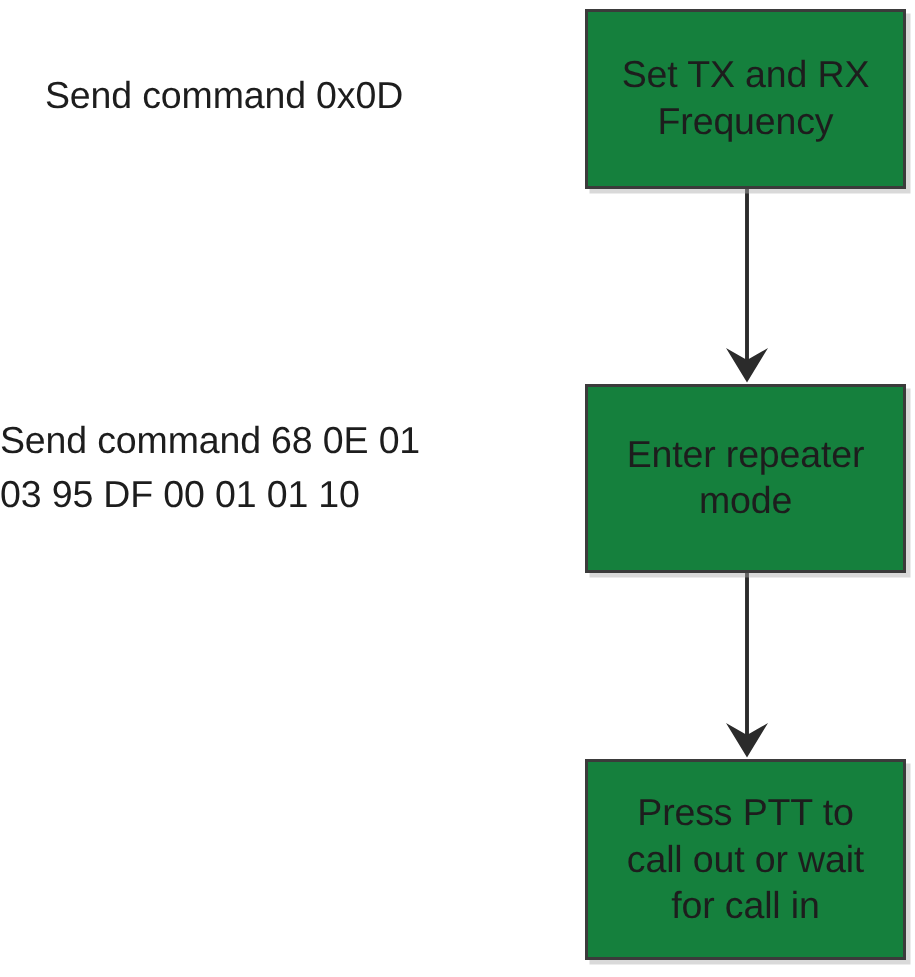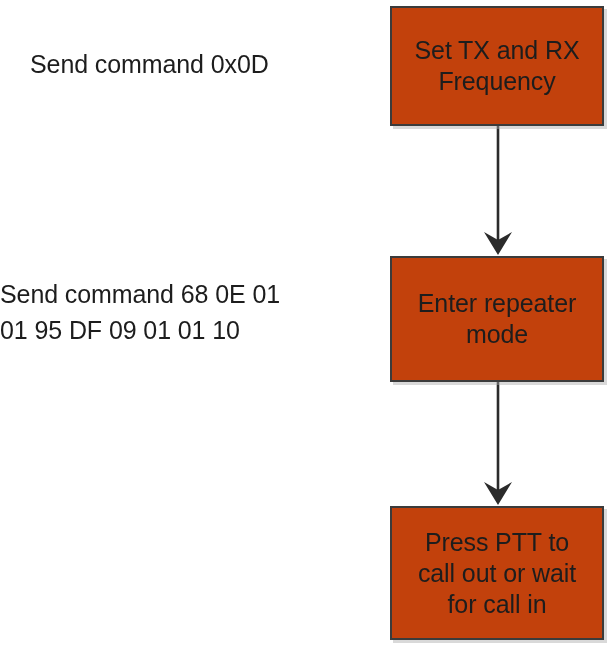--- a/index.html
+++ b/index.html
@@ -13,21 +13,21 @@
     height: 651px;
     background: #ffffff;
     overflow: hidden;
     font-family: "Liberation Sans", sans-serif;
   }
 
   
   .node {
     position: absolute;
     box-sizing: border-box;
-    background: #c2410c;
+    background: #15803d;
     border: 2px solid #3b3b3b;
     box-shadow: 3px 3px 0 0 rgba(170,170,170,0.45);
     display: flex;
     align-items: center;
     justify-content: center;
     text-align: center;
   }
   .node-label {
     font-size: 25px;
     line-height: 31px;
@@ -94,15 +94,15 @@
 
   <div class="node" id="node-ptt">
     <div class="node-label">Press PTT to
 call out or wait
 for call in</div>
   </div>
 
   <div class="annotation" id="ann-cmd-0d">Send command 0x0D</div>
 
   <div class="annotation" id="ann-cmd-68">Send command 68 0E 01
-01 95 DF 09 01 01 10</div>
+03 95 DF 00 01 01 10</div>
 
 </div>
 
 </body></html>

